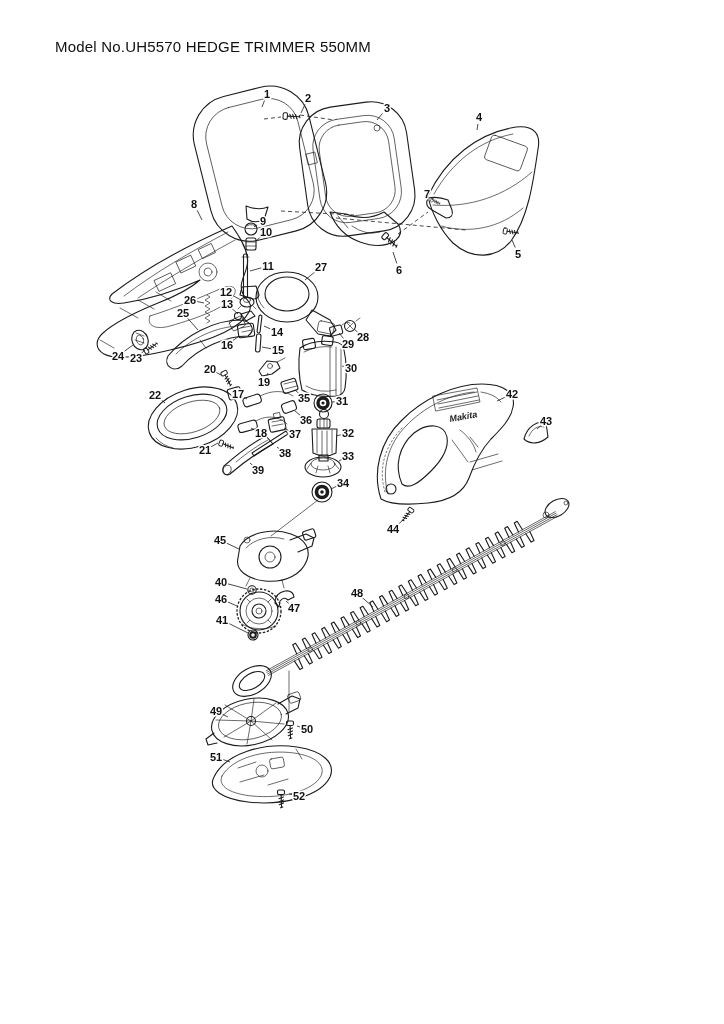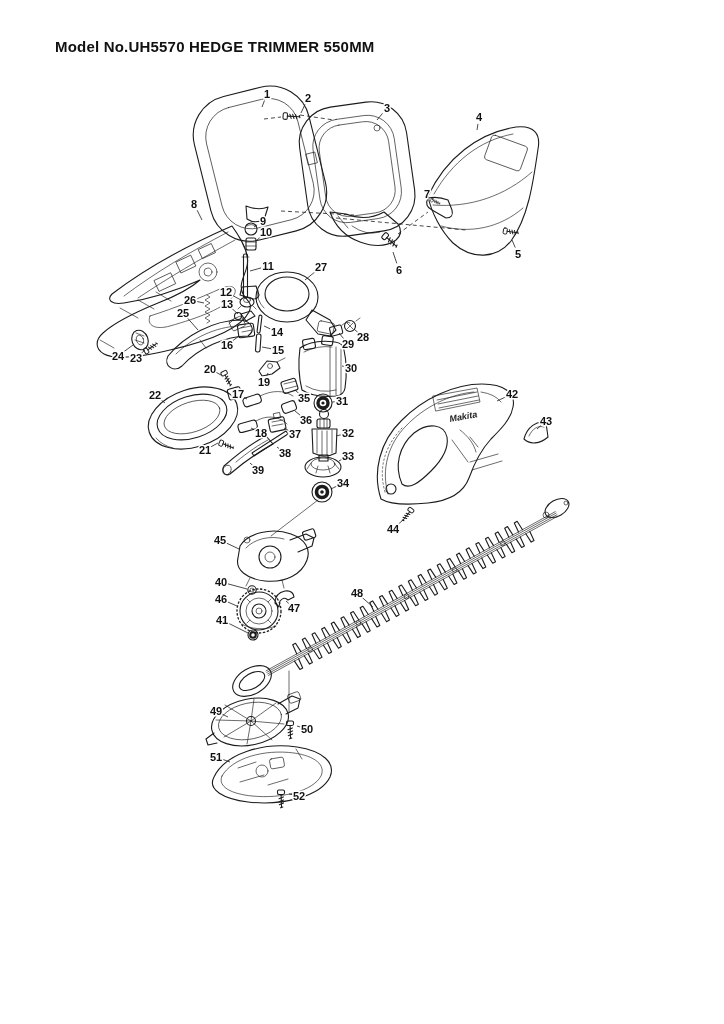--- a/index.html
+++ b/index.html
@@ -1,18 +1,18 @@
 <!DOCTYPE html>
 <html><head>
 <meta charset="utf-8">
 <style>
   html,body{margin:0;padding:0;background:#e8e8e8;}
   .page{position:relative;width:724px;height:1024px;background:#ffffff;overflow:hidden;
         font-family:"Liberation Sans", sans-serif;}
-  .title{position:absolute;left:55px;top:38px;font-size:15px;font-weight:bold;color:#111;
+  .title{position:absolute;left:55px;top:38px;font-size:15px;font-weight:normal;color:#111;
          letter-spacing:0.2px;white-space:nowrap;}
   svg{position:absolute;left:0;top:0;}
   .ln{fill:none;stroke:#1c1c1c;stroke-width:1.1;stroke-linejoin:round;stroke-linecap:round;}
   .thin{stroke-width:0.65;}
   .dash{fill:none;stroke:#1c1c1c;stroke-width:0.8;stroke-dasharray:4 3;}
   .leader{stroke:#1c1c1c;stroke-width:0.8;fill:none;}
   .plabel{font:600 11px "Liberation Sans",sans-serif;fill:#111;text-anchor:middle;
           paint-order:stroke;stroke:#ffffff;stroke-width:3px;}
   .brand{font:italic bold 9px "Liberation Sans",sans-serif;fill:#1c1c1c;}
 </style>

